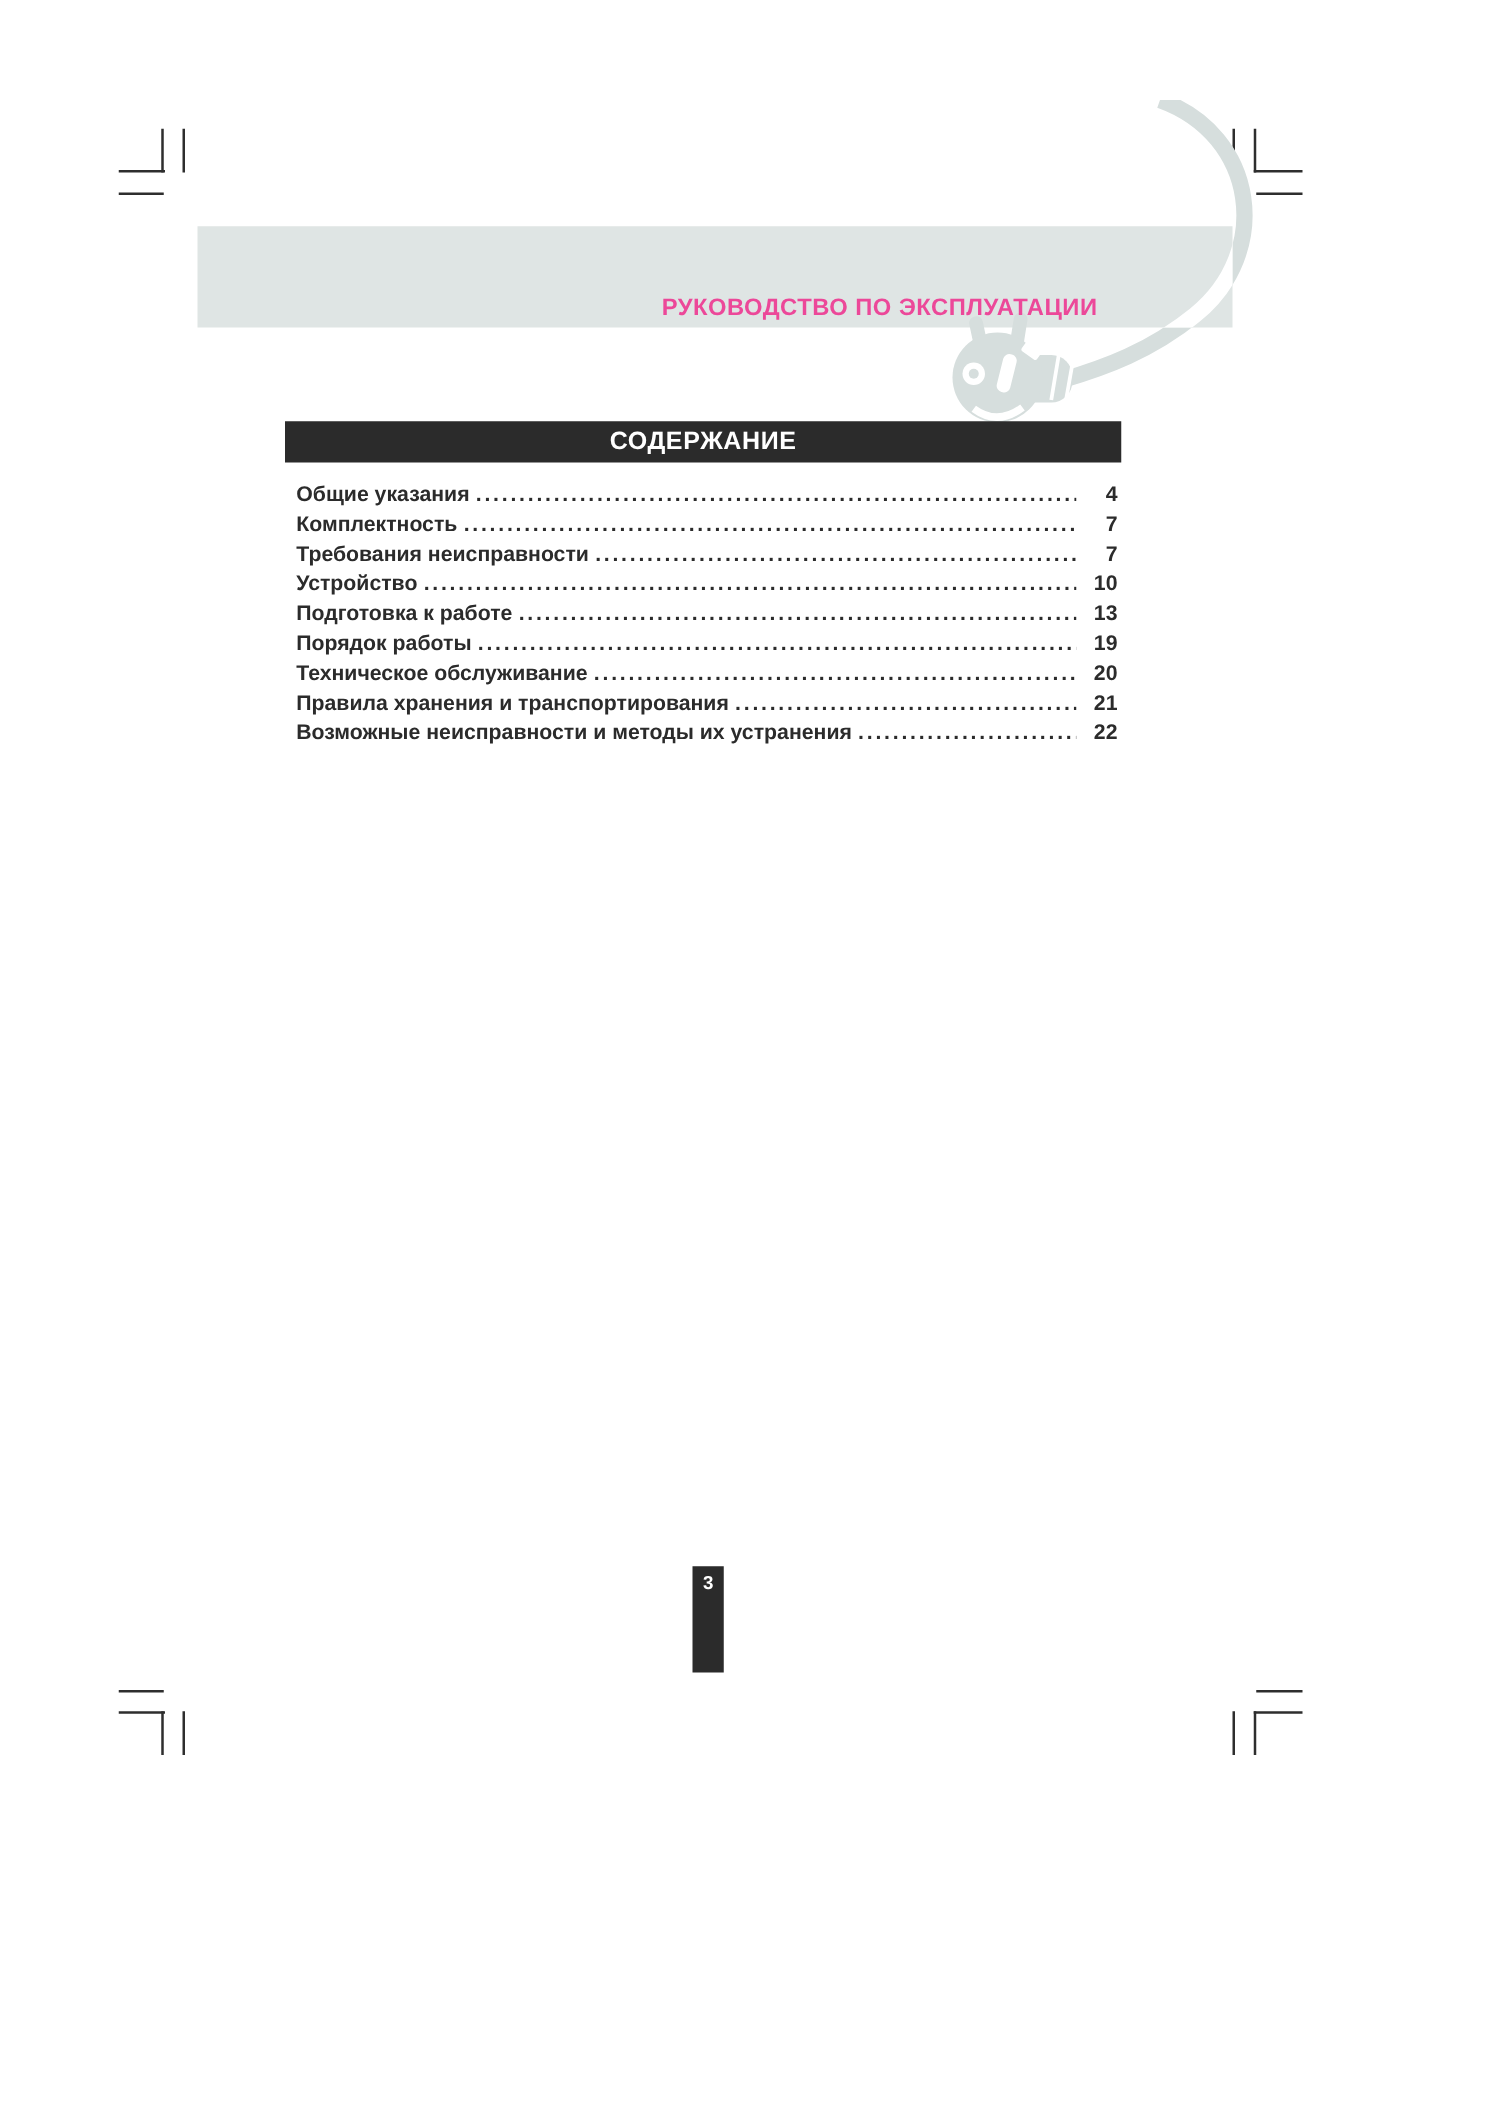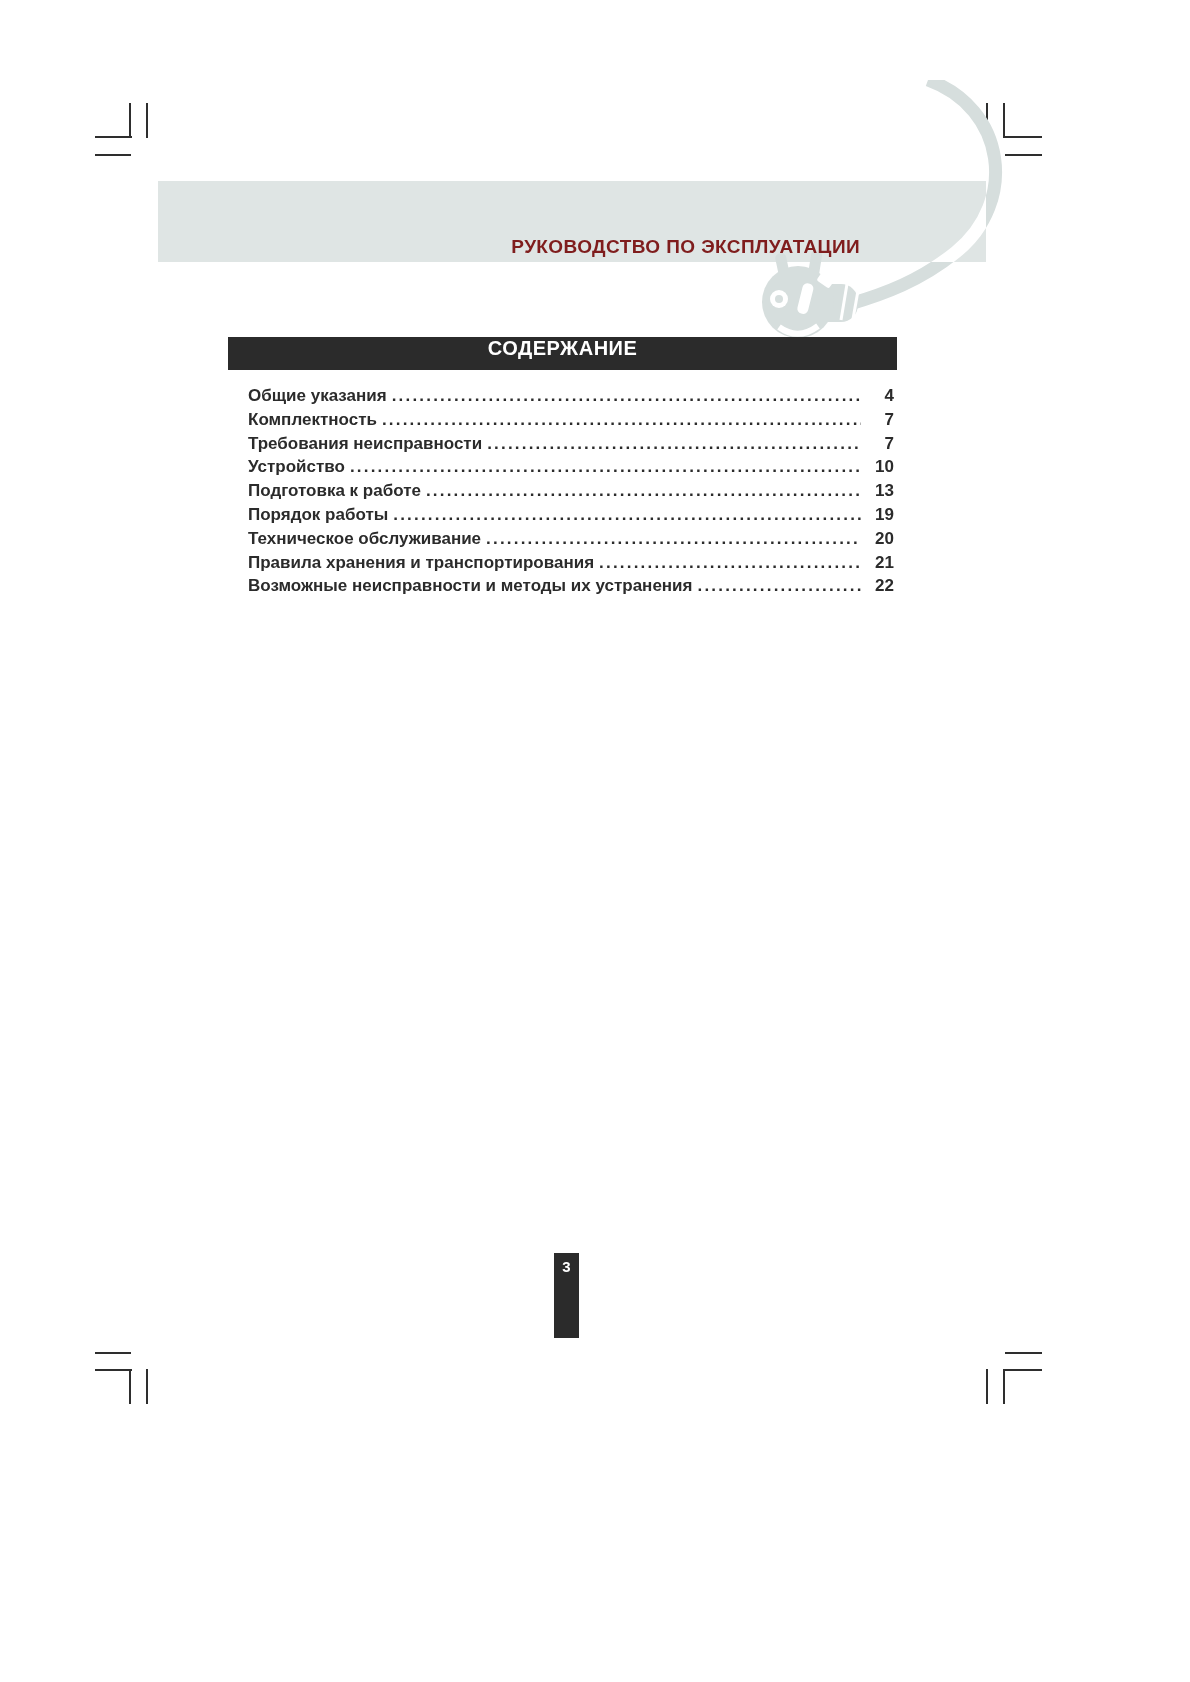--- a/index.html
+++ b/index.html
@@ -14,43 +14,43 @@
   .mark { position:absolute; background:#2e2e2e; }
 
   
   .banner-svg { position:absolute; left:150px; top:80px; width:860px; height:290px; }
   .banner-rect { fill: var(--banner-bg, #dfe5e4); }
   .cord-out { stroke: var(--graphic-gray, #d6dedd); stroke-width:13; fill:none; }
   .cord-in  { stroke:#ffffff; stroke-width:13; fill:none; }
   .plug-fill { fill: var(--graphic-gray, #d6dedd); }
 
   .banner-label {
-    position:absolute; top:236px; right:330px;
-    font-size:19px; font-weight:bold; color:#7f1d1d;
+    position:absolute; top:236px; right:312px;
+    font-size:19px; font-weight:bold; color:#ec4899;
     letter-spacing:0.4px; white-space:nowrap;text-align:right;
   }
 
   
   .toc-bar {
     position:absolute; left:228px; top:337px; width:669px; height:33px;
     background: var(--accent-dark, #2b2b2b);
-    display:flex; justify-content:center;
+    display:flex; align-items:center; justify-content:center;
   }
   .toc-bar-title {
     color:#ffffff; font-size:20px; font-weight:bold; letter-spacing:0.5px;
   }
 
   
   .toc {
     position:absolute; left:237px; top:384px; width:657px;
     color: var(--accent-dark, #2b2b2b);
   }
   .toc-row {
     display:flex; align-items:baseline;
-    height:23.8px; font-size:17px; font-weight:bold; line-height:23.8px;margin-left:11px;
+    height:23.8px; font-size:17px; font-weight:bold; line-height:23.8px;
   }
   .toc-label { white-space:nowrap; }
   .toc-dots {
     flex:1 1 auto; overflow:hidden; white-space:nowrap;
     margin:0 3px 0 5px;
   }
   .toc-dots::after {
     content:"..........................................................................................................................................................................................................";
     letter-spacing:2.2px;
   }

